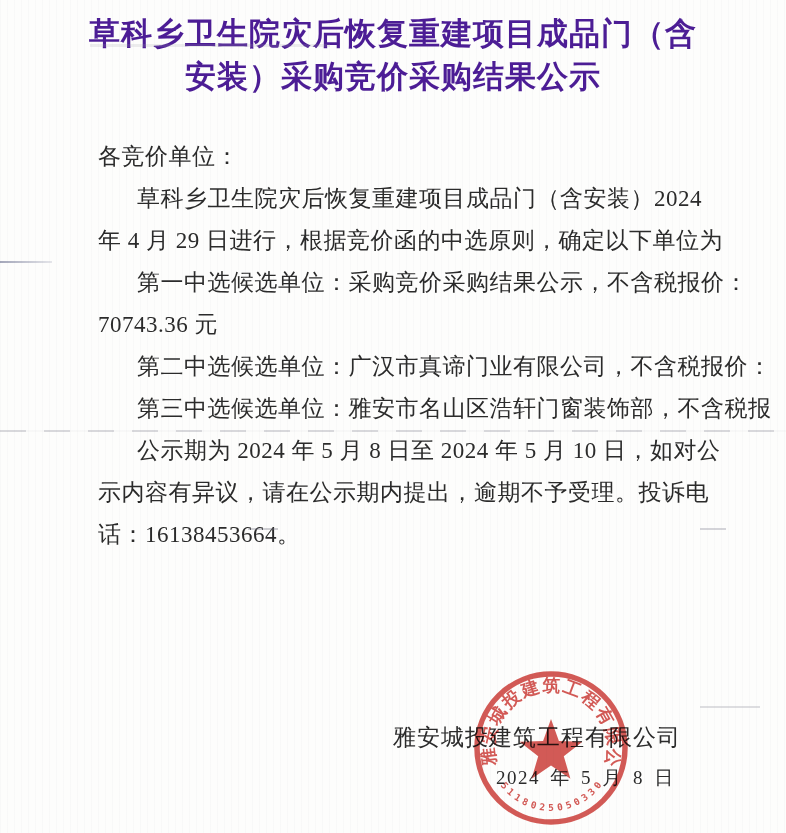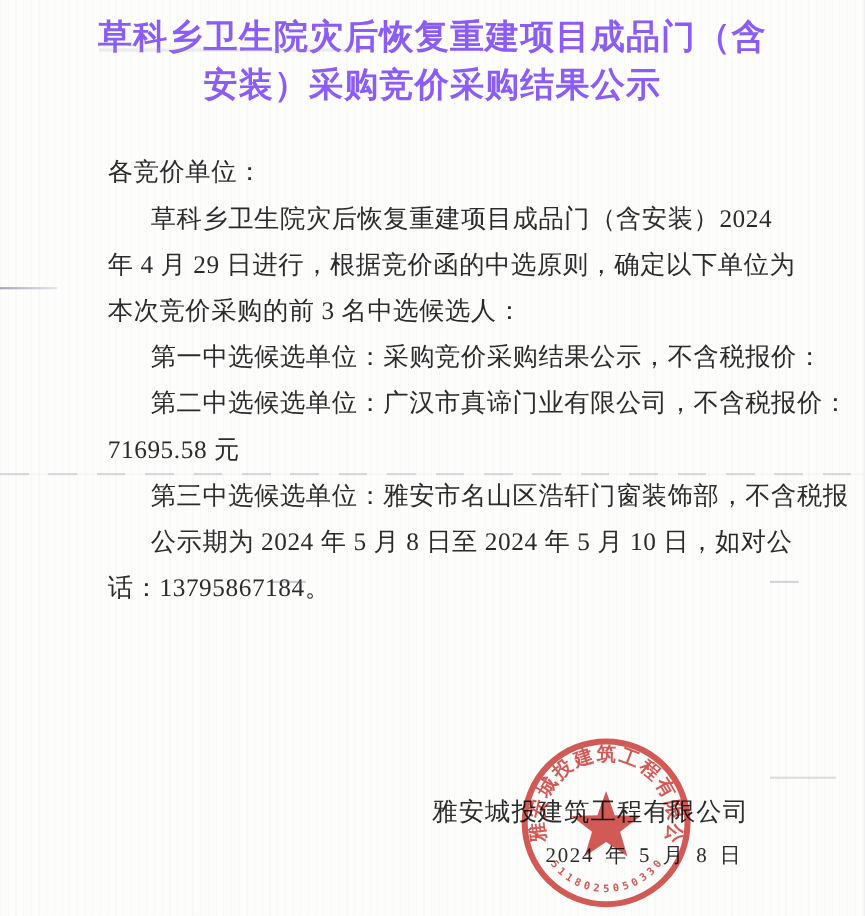--- a/index.html
+++ b/index.html
@@ -25,21 +25,21 @@
   }
   .title {
     position: absolute;
     top: 12px; left: 0; right: 0;
     text-align: center;
     font-family: "Liberation Sans", "DejaVu Sans", sans-serif;
     font-weight: 700;
     font-size: 31px;
     line-height: 43px;
     letter-spacing: 1px;
-    color: #8b5cf6;
+    color: #4c1d95;
   }
   .body-text {
     position: absolute;
     top: 136px; left: 98px;
     width: 592px;
   }
   .body-line {
     font-size: 23px;
     line-height: 42px;
     height: 42px;
@@ -98,27 +98,27 @@
 
   <div class="title">
     <div>草科乡卫生院灾后恢复重建项目成品门（含</div>
     <div>安装）采购竞价采购结果公示</div>
   </div>
 
   <div class="body-text">
     <div class="body-line">各竞价单位：</div>
     <div class="body-line indent">草科乡卫生院灾后恢复重建项目成品门（含安装）2024</div>
     <div class="body-line">年 4 月 29 日进行，根据竞价函的中选原则，确定以下单位为</div>
-    <div class="body-line">本次竞价采购的前 3 名中选候选人：</div>
     <div class="body-line indent">第一中选候选单位：采购竞价采购结果公示，不含税报价：</div>
+    <div class="body-line">70743.36 元</div>
     <div class="body-line indent">第二中选候选单位：广汉市真谛门业有限公司，不含税报价：</div>
-    <div class="body-line">71695.58 元</div>
     <div class="body-line indent">第三中选候选单位：雅安市名山区浩轩门窗装饰部，不含税报</div>
     <div class="body-line indent">公示期为 2024 年 5 月 8 日至 2024 年 5 月 10 日，如对公</div>
-    <div class="body-line">话：13795867184。</div>
+    <div class="body-line">示内容有异议，请在公示期内提出，逾期不予受理。投诉电</div>
+    <div class="body-line">话：16138453664。</div>
   </div>
 
   <div class="signature">雅安城投建筑工程有限公司</div>
   <div class="sign-date">2024 年 5 月 8 日</div>
 
   <div class="seal" style="color: rgb(207, 67, 62);">
     <svg width="160" height="169" viewBox="0 0 160 169" xmlns="http://www.w3.org/2000/svg">
       <g>
 
         <circle cx="80" cy="84" r="74" fill="none" stroke="currentColor" stroke-width="5.5" opacity="0.95"></circle>

